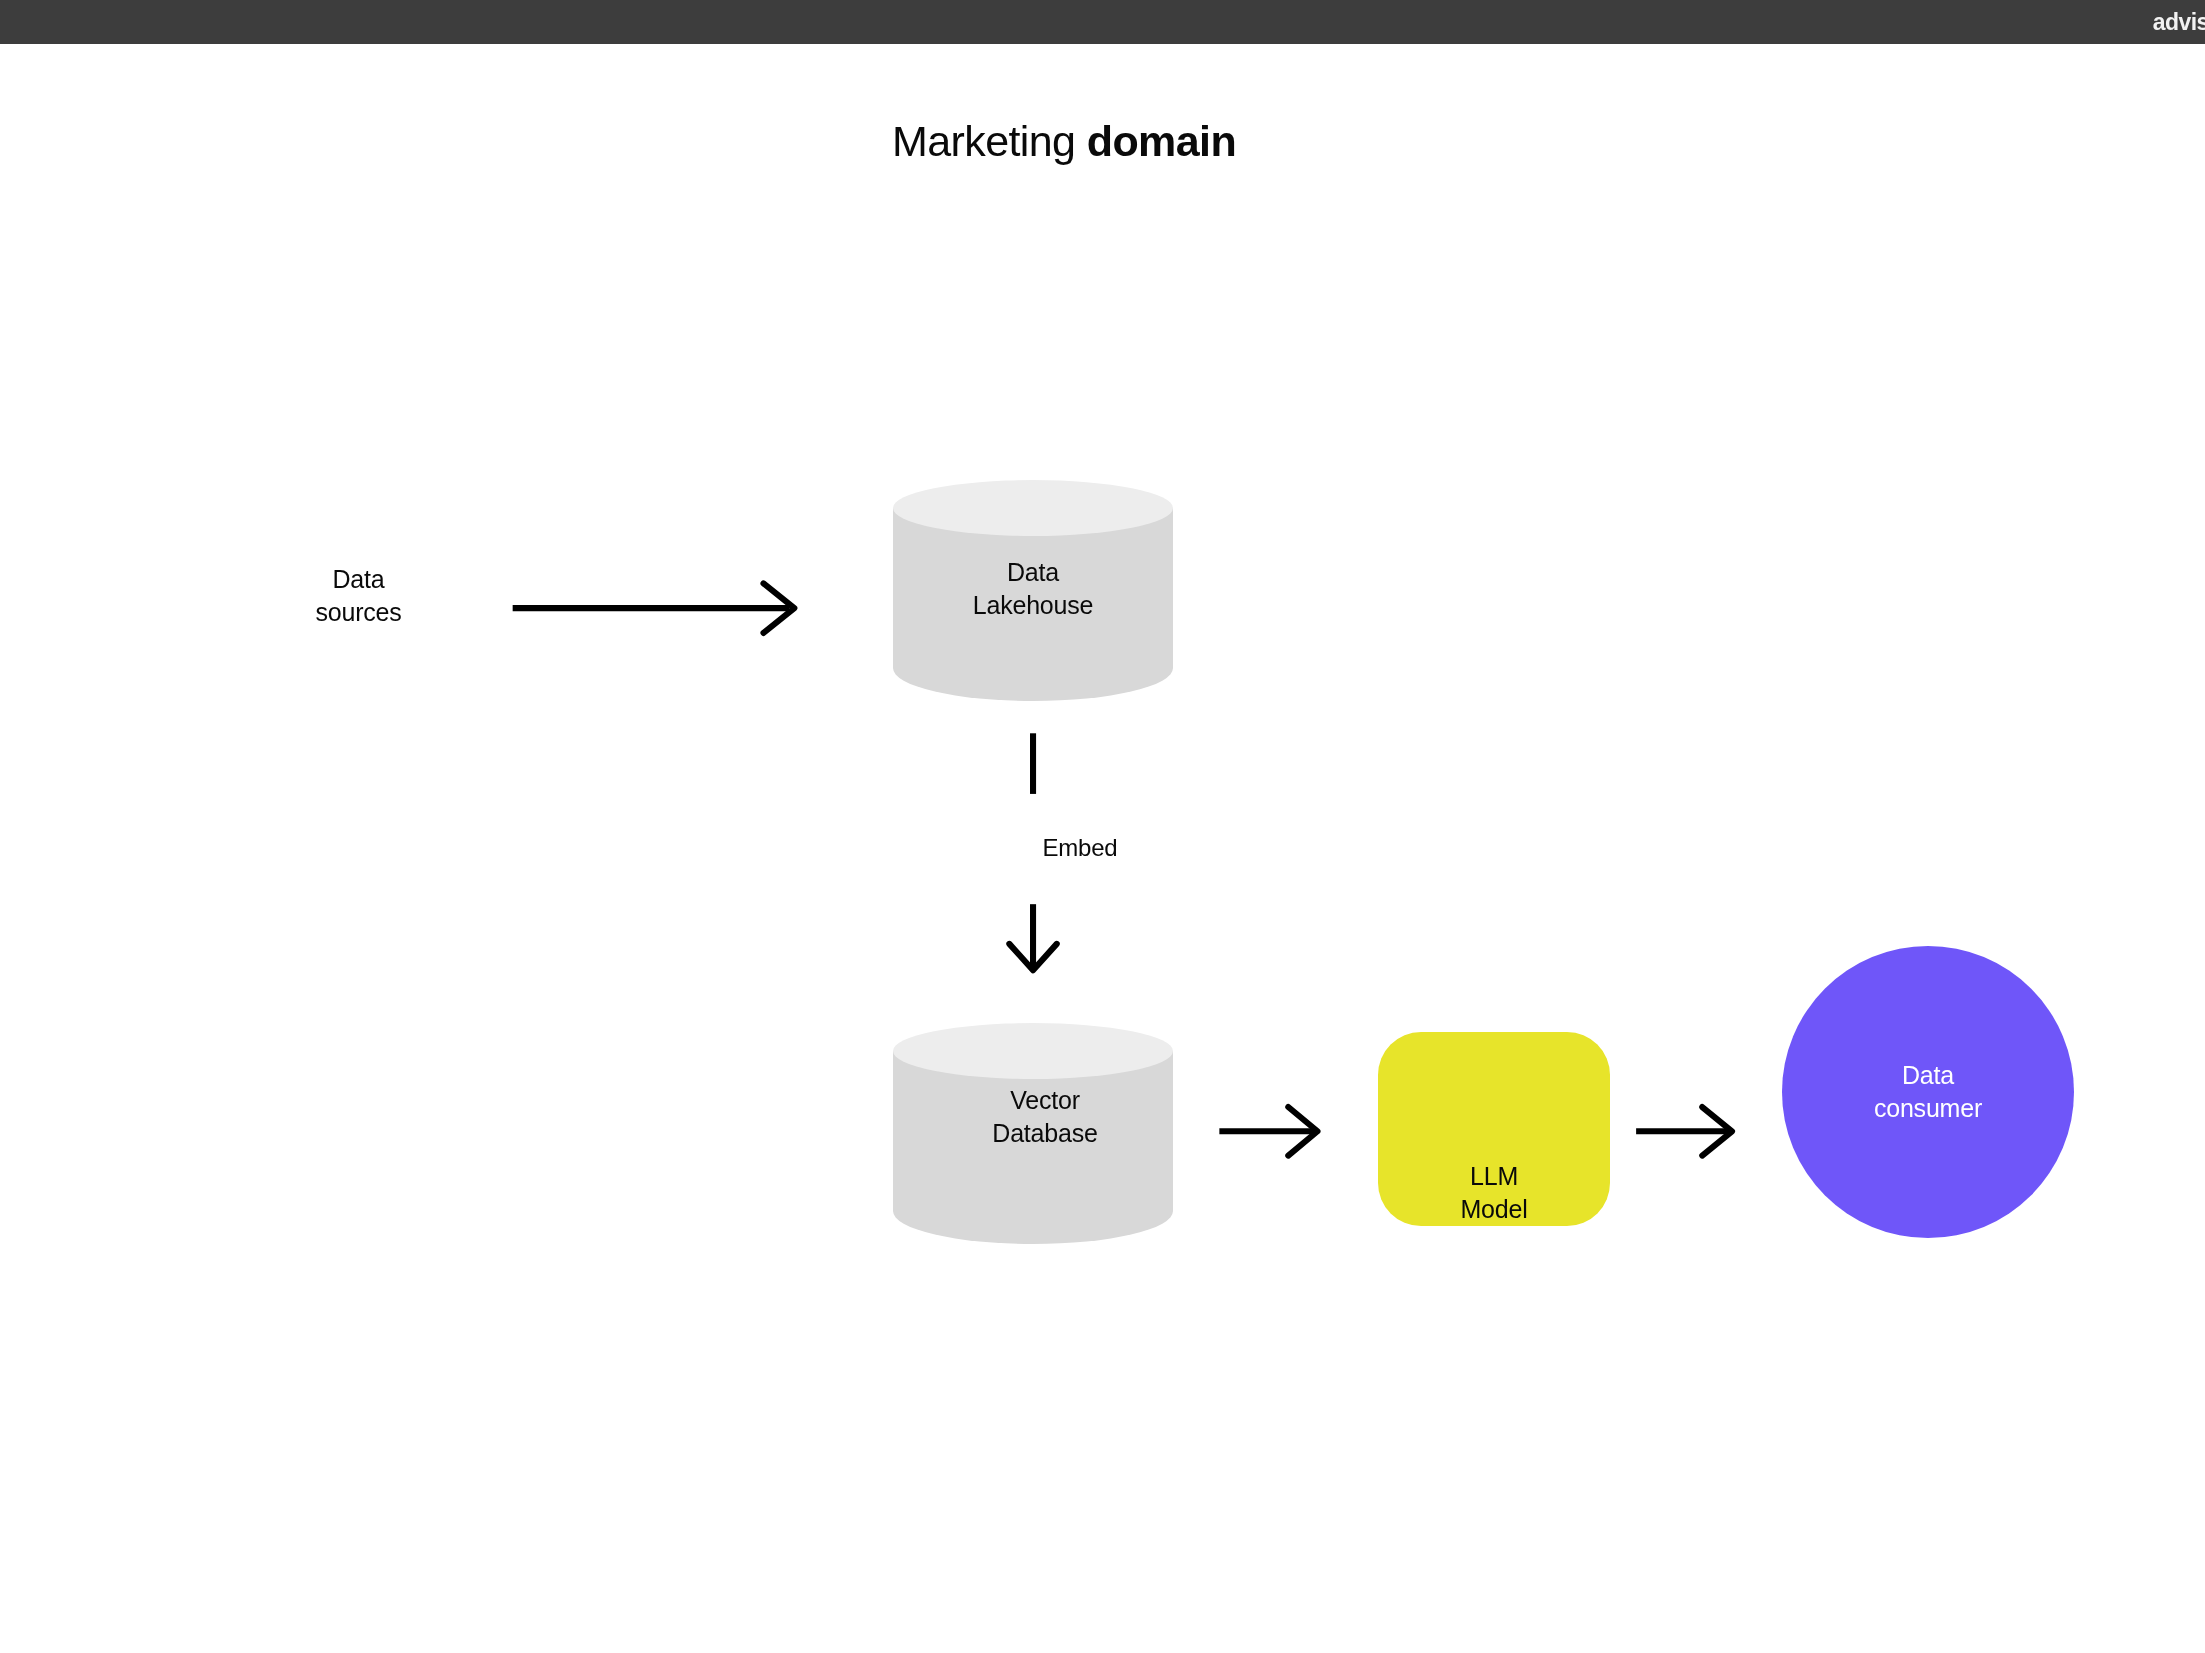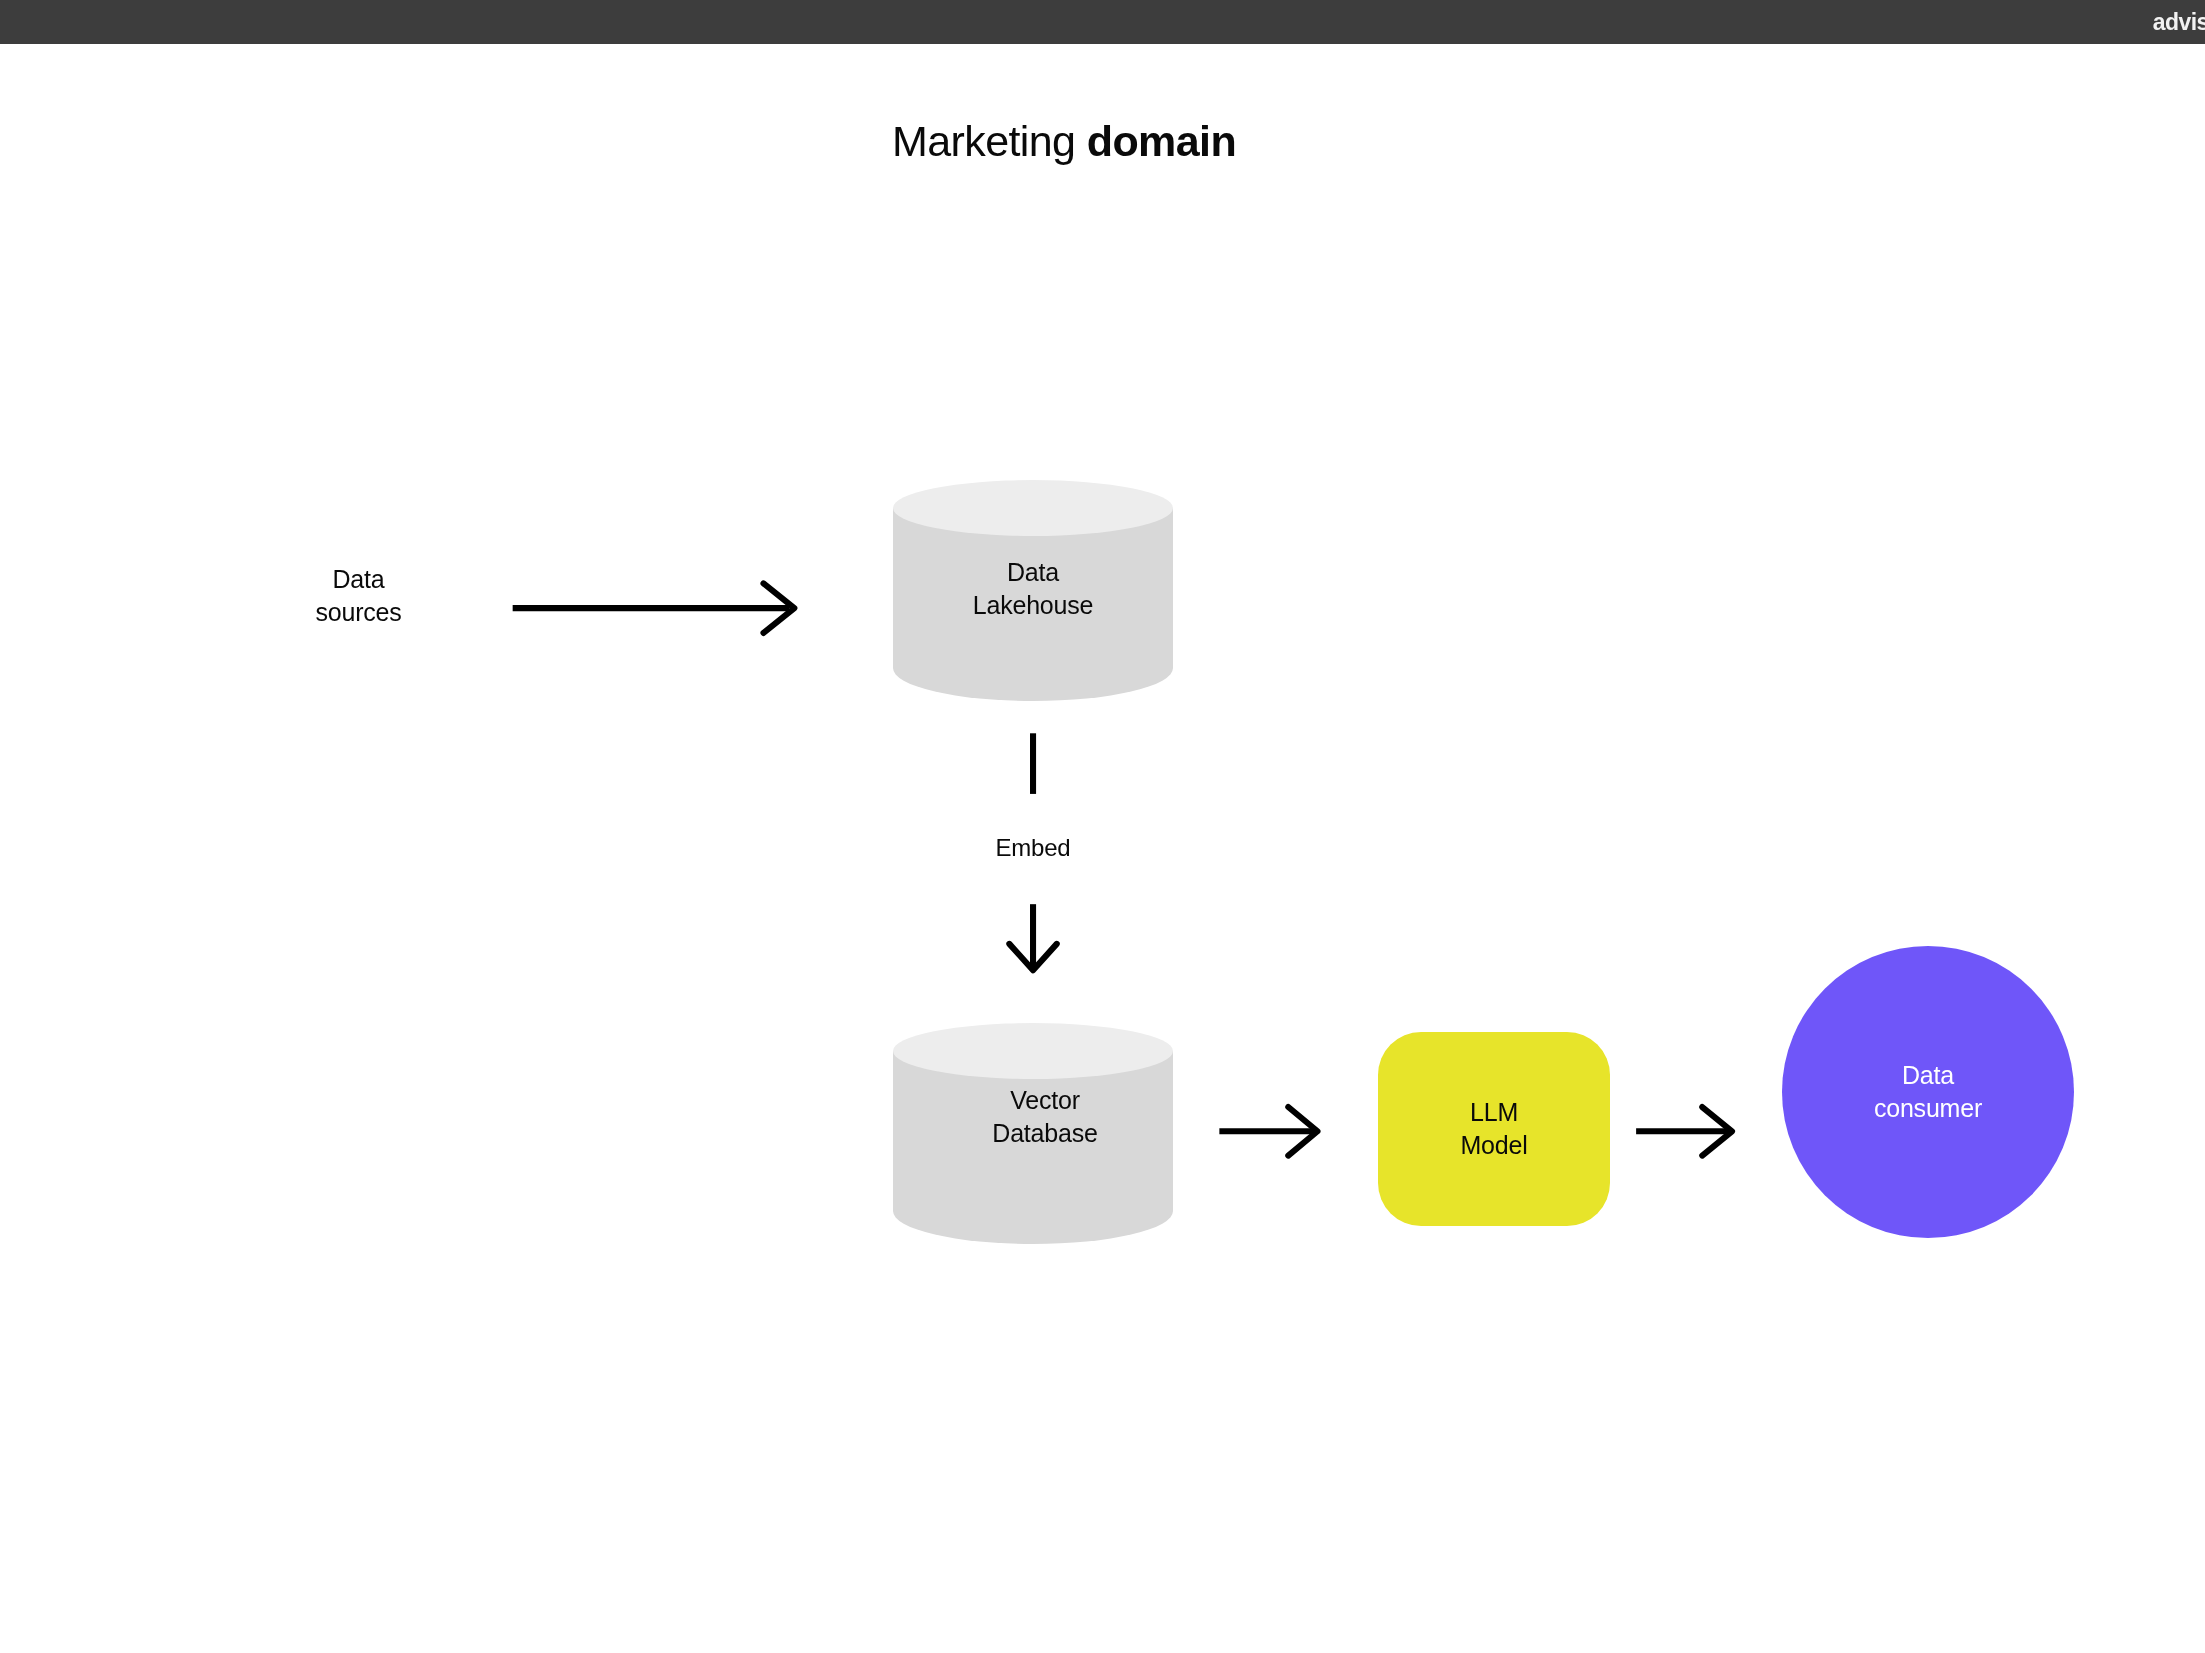--- a/index.html
+++ b/index.html
@@ -126,21 +126,21 @@
   
   .llm-box {
     position: absolute;
     left: 1378px;
     top: 1032px;
     width: 232px;
     height: 194px;
     background: #e7e42a;
     border-radius: 43px;
     display: flex;
-    align-items: center;
+    align-items: flex-end;
     justify-content: center;
   }
   .llm-text {
     text-align: center;
     font-size: 25px;
     line-height: 1.32;
     letter-spacing: -0.2px;
     white-space: pre-line;
     color: #0a0a0a;
   }
@@ -184,21 +184,21 @@
   }
   .arrow-shaft {
     fill: none;
     stroke: #000000;
     stroke-width: 11;
     stroke-linecap: butt;
   }
 
   
   .embed-label {
-    left: 917px;
+    left: 964px;
     top: 832px;
     width: 232px;
     font-size: 24px;
   }
 </style>
 </head>
 <body>
 
 <div class="topbar">
   <div class="logo">

